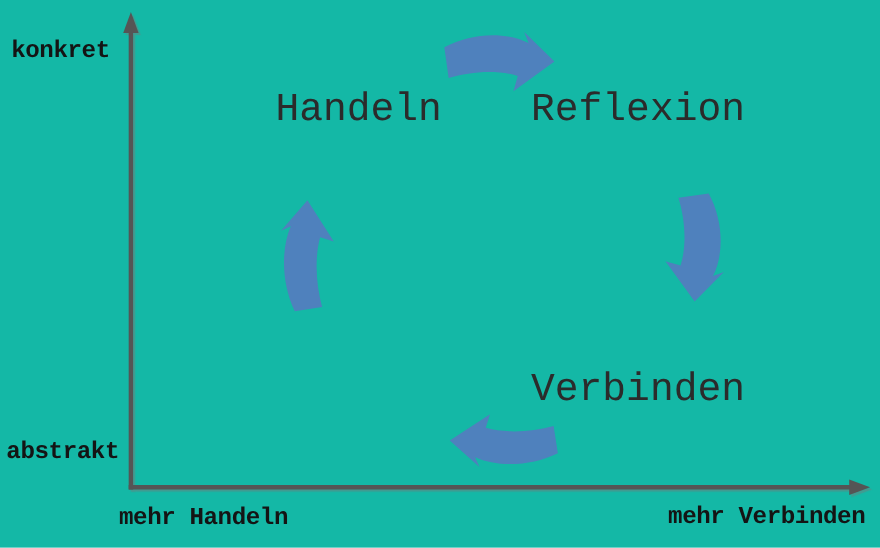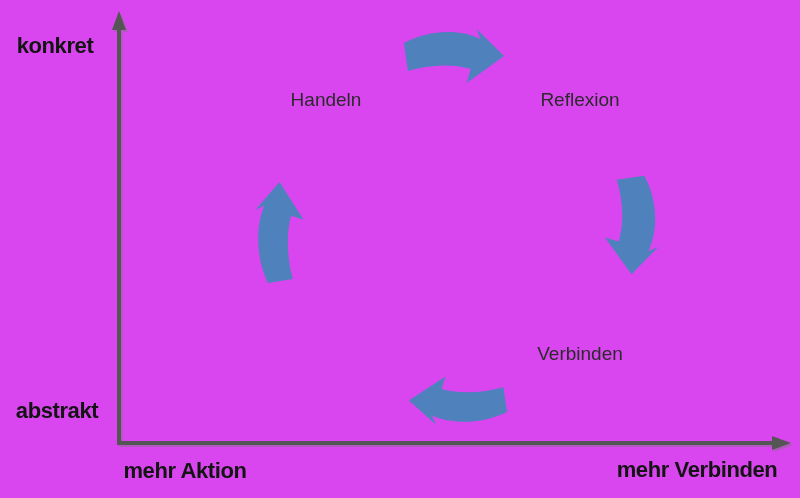--- a/index.html
+++ b/index.html
@@ -1,37 +1,37 @@
 <!DOCTYPE html>
 <html><head>
 <meta charset="utf-8">
 <style>
   html,body { margin:0; padding:0; background:#ffffff; }
   .canvas {
     position:relative;
     width:800px; height:498px;
-    background:#d946ef;
+    background:#14b8a6;
     overflow:hidden;
-    font-family:Liberation Sans, sans-serif;
+    font-family:Liberation Mono, monospace;
   }
   .axes-svg { position:absolute; left:0; top:0; }
   .axis-shadow { filter: drop-shadow(2px 2px 0.5px rgba(120,120,120,0.45)); }
   .axis-label {
     position:absolute;
     transform:translate(-50%,-50%);
     font-size:22px;
     font-weight:700;
     letter-spacing:-0.4px;
     color:#141414;
     white-space:nowrap;
   }
   .quad-label {
     position:absolute;
     transform:translate(-50%,-50%);
-    font-size:19px;
+    font-size:36px;
     font-weight:300;
     color:#2b2b2b;
     white-space:nowrap;
   }
   .cycle-arrow { position:absolute; }
   .arrow-top    { left:400px; top:25px;  width:108px; height:62px; }
   .arrow-right  { left:601px; top:172px; width:61px;  height:106px; }
   .arrow-bottom { left:405px; top:373px; width:106px; height:55px; }
   .arrow-left   { left:252px; top:178px; width:55px;  height:109px; }
 </style>
@@ -44,21 +44,21 @@
     <g class="axis-shadow">
       <line x1="119" y1="445" x2="119" y2="28" stroke-width="4" stroke="#555555"></line>
       <polygon points="119,11 112,30 126,30" fill="#555555"></polygon>
       <line x1="117" y1="443" x2="774" y2="443" stroke-width="4" stroke="#555555"></line>
       <polygon points="791,443 772,436 772,450" fill="#555555"></polygon>
     </g>
   </svg>
 
   <div class="axis-label" style="left:55px; top:46px;">konkret</div>
   <div class="axis-label" style="left:57px; top:411px;">abstrakt</div>
-  <div class="axis-label" style="left:185px; top:471px;">mehr Aktion</div>
+  <div class="axis-label" style="left:185px; top:471px;">mehr Handeln</div>
   <div class="axis-label" style="left:697px; top:470px;">mehr Verbinden</div>
 
   <div class="quad-label" style="left:326px; top:100px;">Handeln</div>
   <div class="quad-label" style="left:580px; top:100px;">Reflexion</div>
   <div class="quad-label" style="left:580px; top:354px;">Verbinden</div>
 
   <svg class="cycle-arrow arrow-top" viewBox="0 0 110 62" preserveAspectRatio="none">
     <path d="M 4 18 C 30 4, 62 4, 82 14 L 78 4 L 106 31 L 68 58 L 72 44 C 52 38, 28 40, 8 46 Z" fill="#4F81BD"></path>
   </svg>
 

